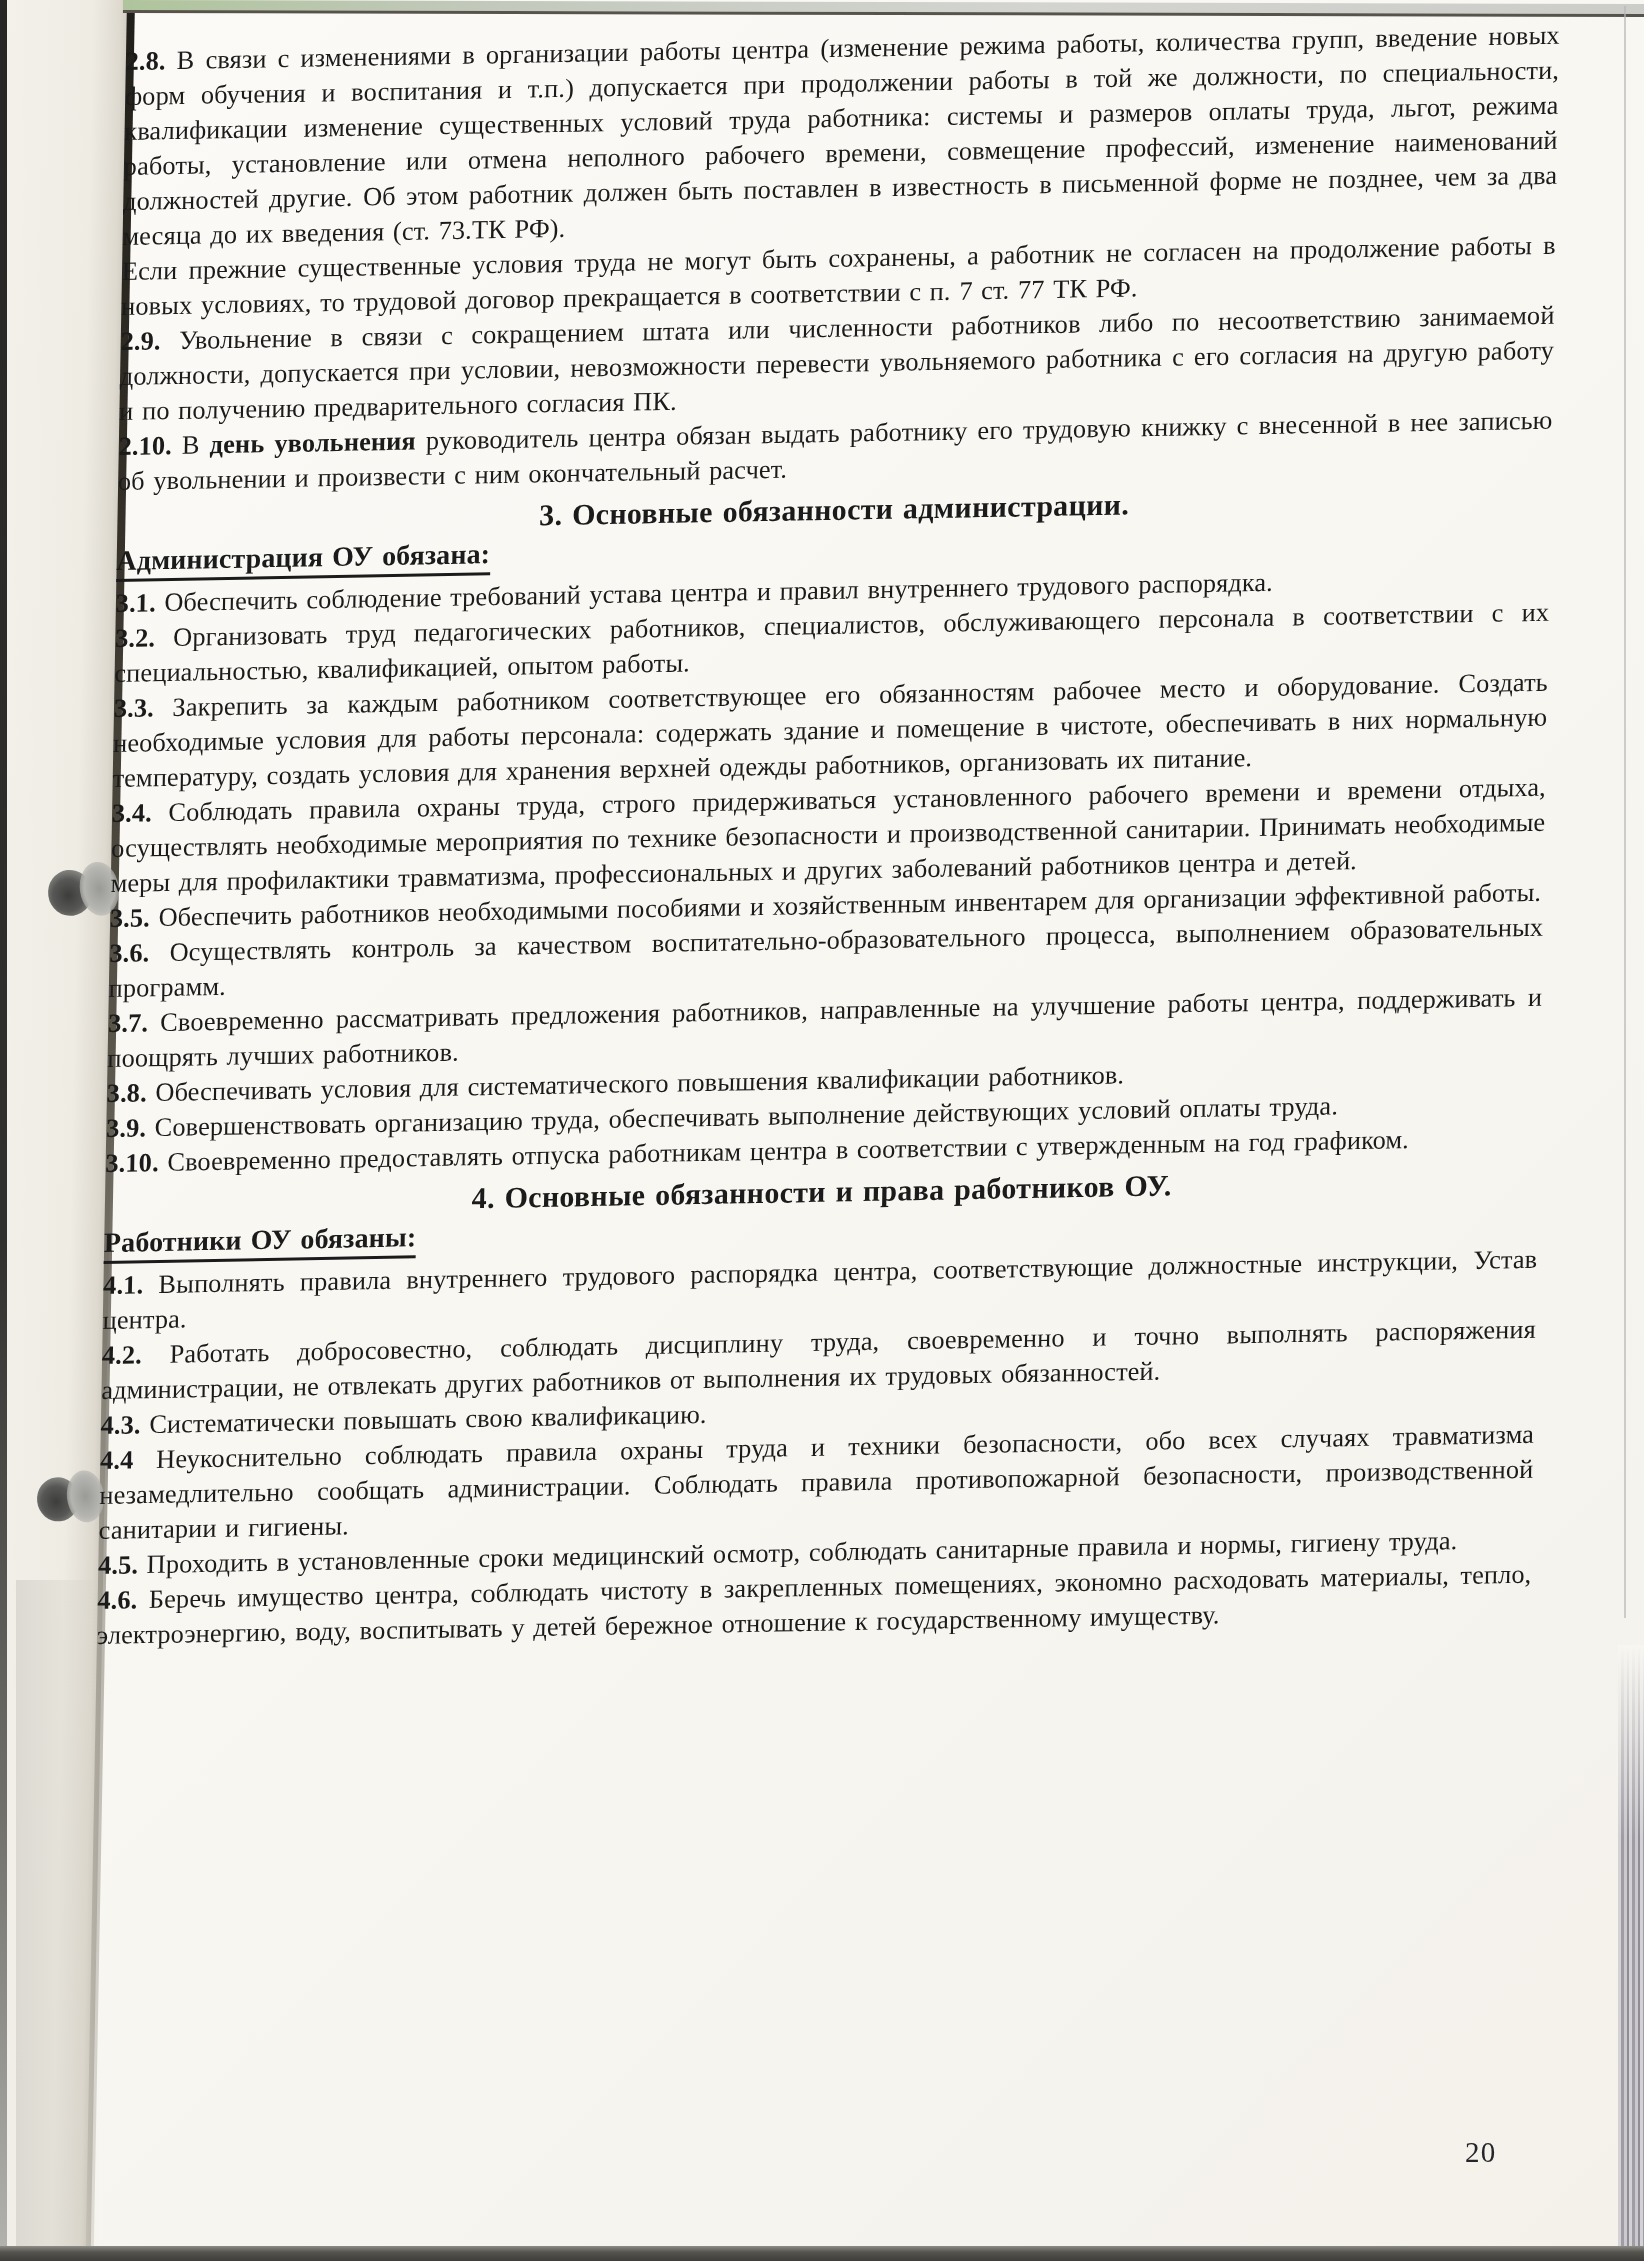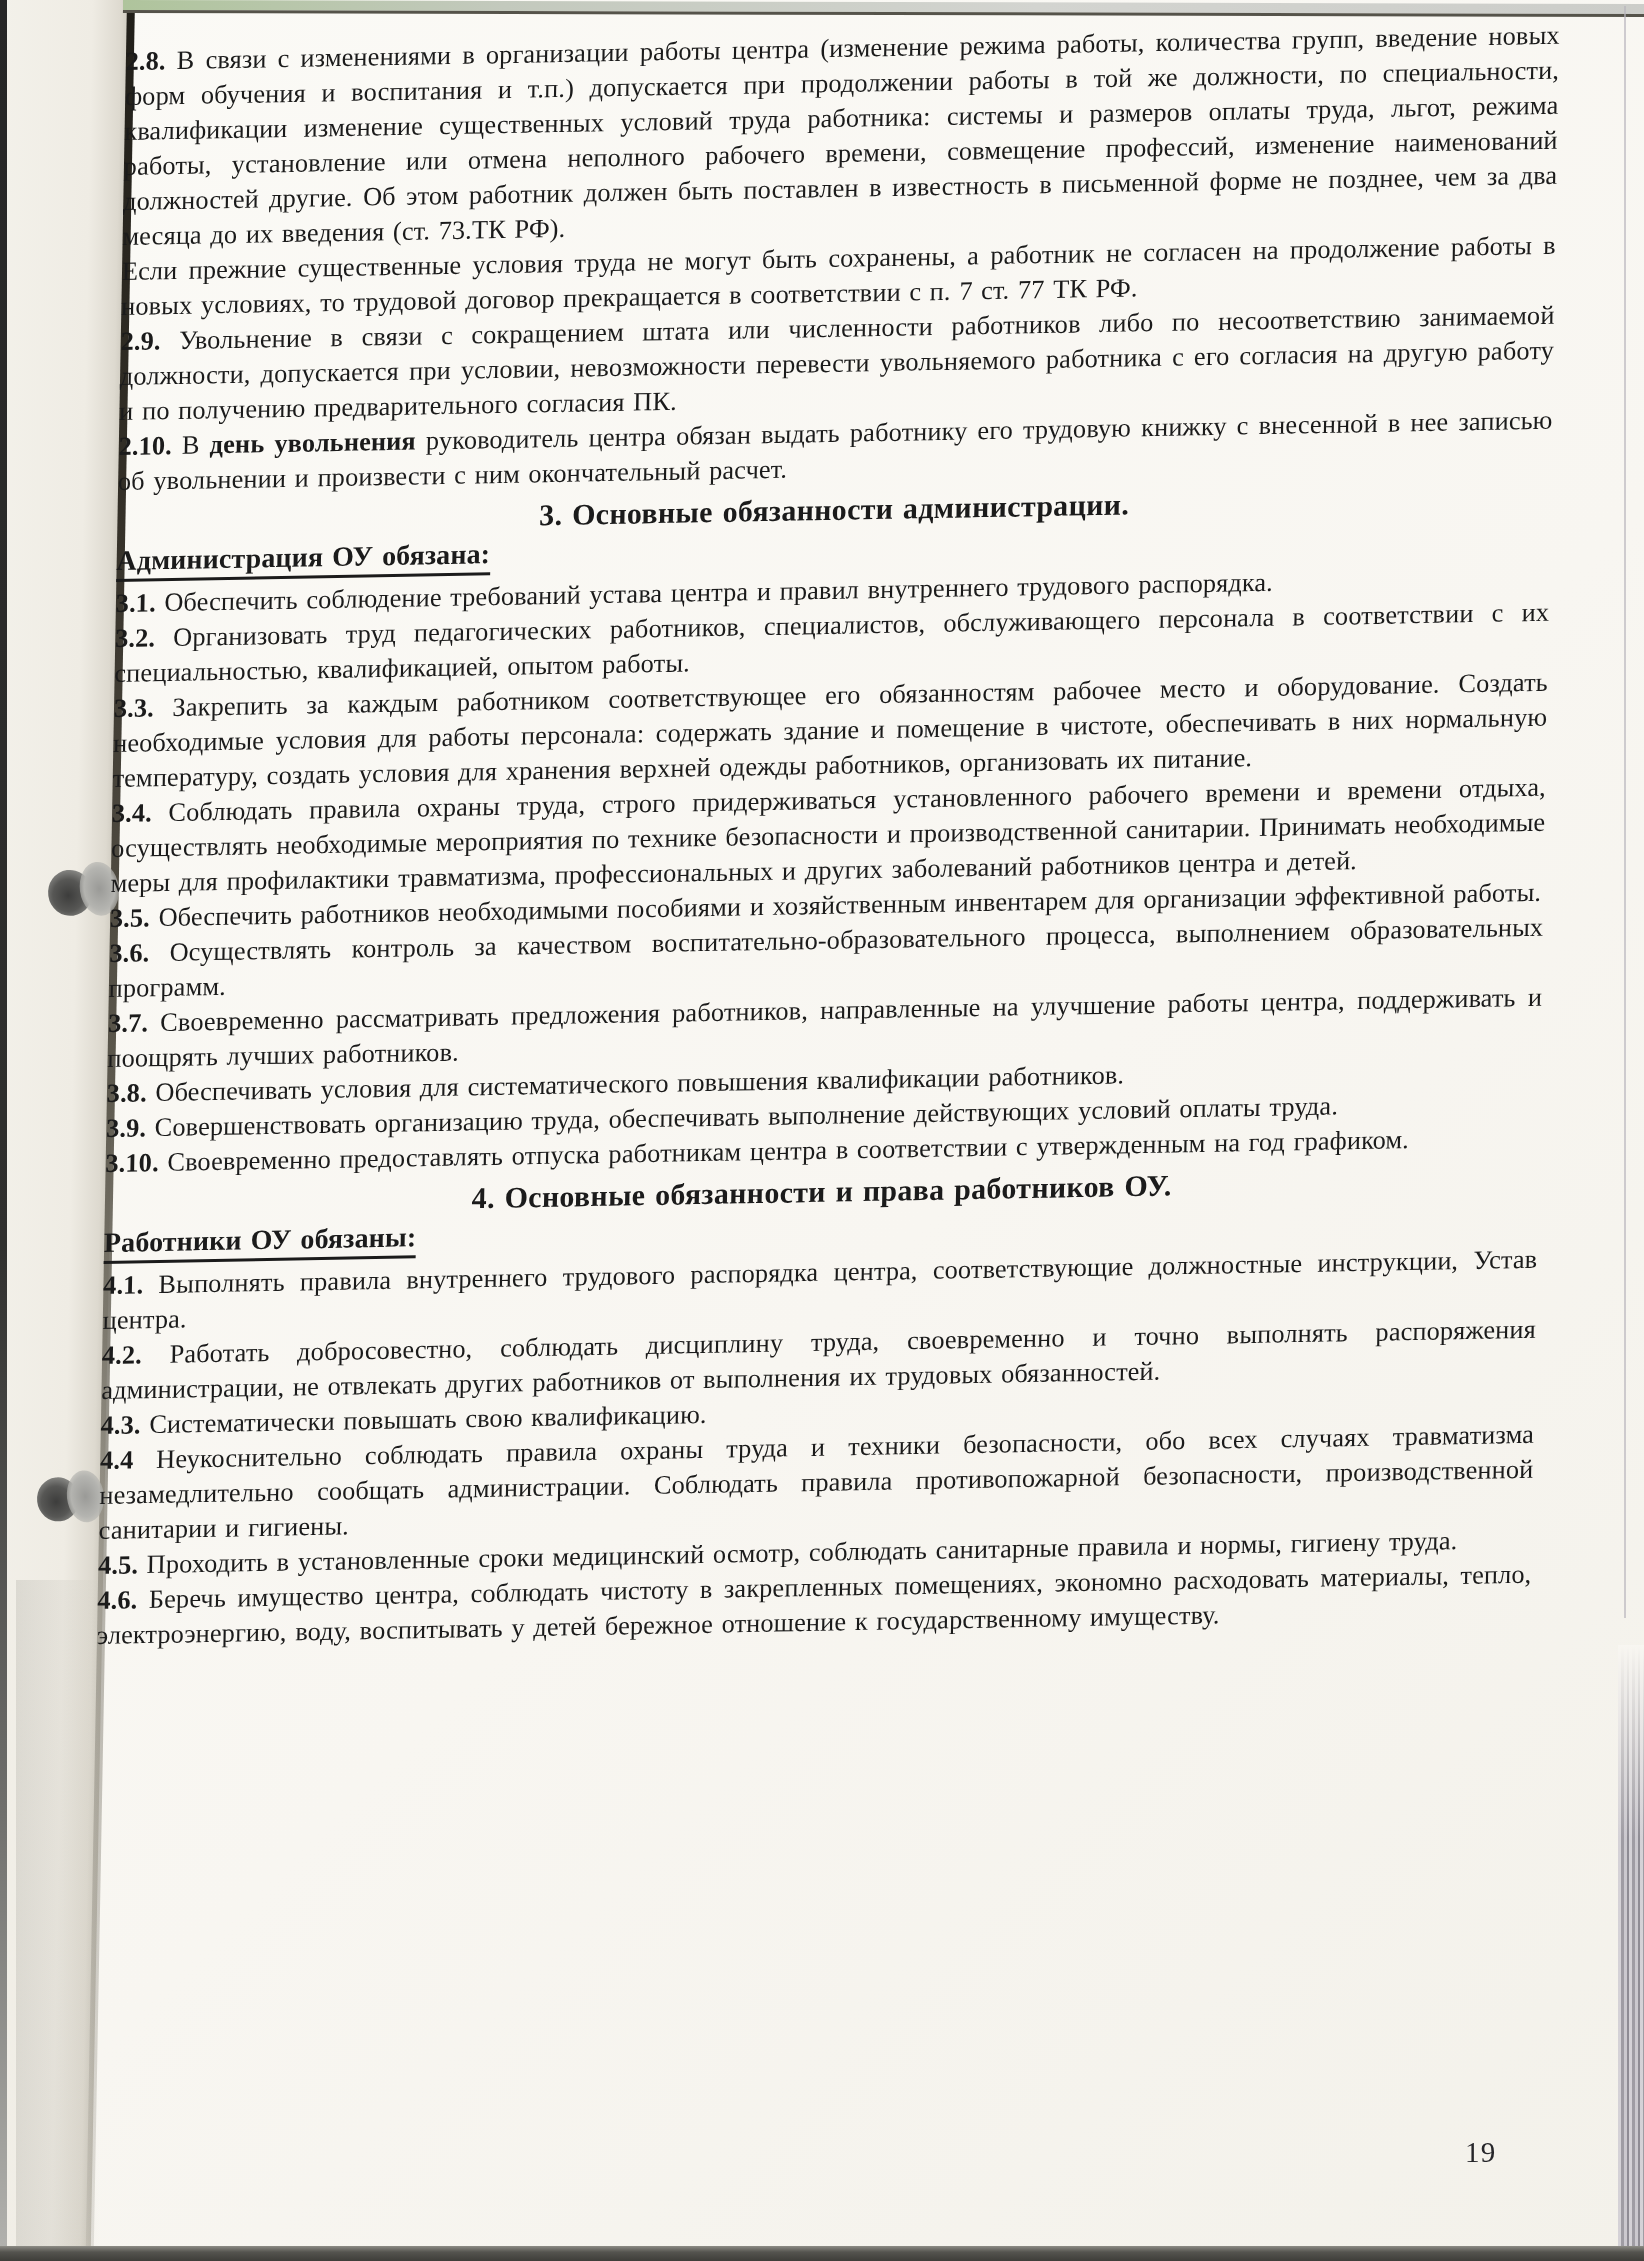--- a/index.html
+++ b/index.html
@@ -141,16 +141,16 @@
 
     <p class="para"><b class="num">4.1.</b> <span>Выполнять правила внутреннего трудового распорядка центра, соответствующие должностные инструкции, Устав центра.</span></p>
     <p class="para"><b class="num">4.2.</b> <span>Работать добросовестно, соблюдать дисциплину труда, своевременно и точно выполнять распоряжения администрации, не отвлекать других работников от выполнения их трудовых обязанностей.</span></p>
     <p class="para"><b class="num">4.3.</b> <span>Систематически повышать свою квалификацию.</span></p>
     <p class="para"><b class="num">4.4</b> <span>Неукоснительно соблюдать правила охраны труда и техники безопасности, обо всех случаях травматизма незамедлительно сообщать администрации. Соблюдать правила противопожарной безопасности, производственной санитарии и гигиены.</span></p>
     <p class="para"><b class="num">4.5.</b> <span>Проходить в установленные сроки медицинский осмотр, соблюдать санитарные правила и нормы, гигиену труда.</span></p>
     <p class="para"><b class="num">4.6.</b> <span>Беречь имущество центра, соблюдать чистоту в закрепленных помещениях, экономно расходовать материалы, тепло, электроэнергию, воду, воспитывать у детей бережное отношение к государственному имуществу.</span></p>
 
   </div>
 
-  <div class="page-num">19</div>
+  <div class="page-num">20</div>
 
 </div>
 
 
 </body></html>

